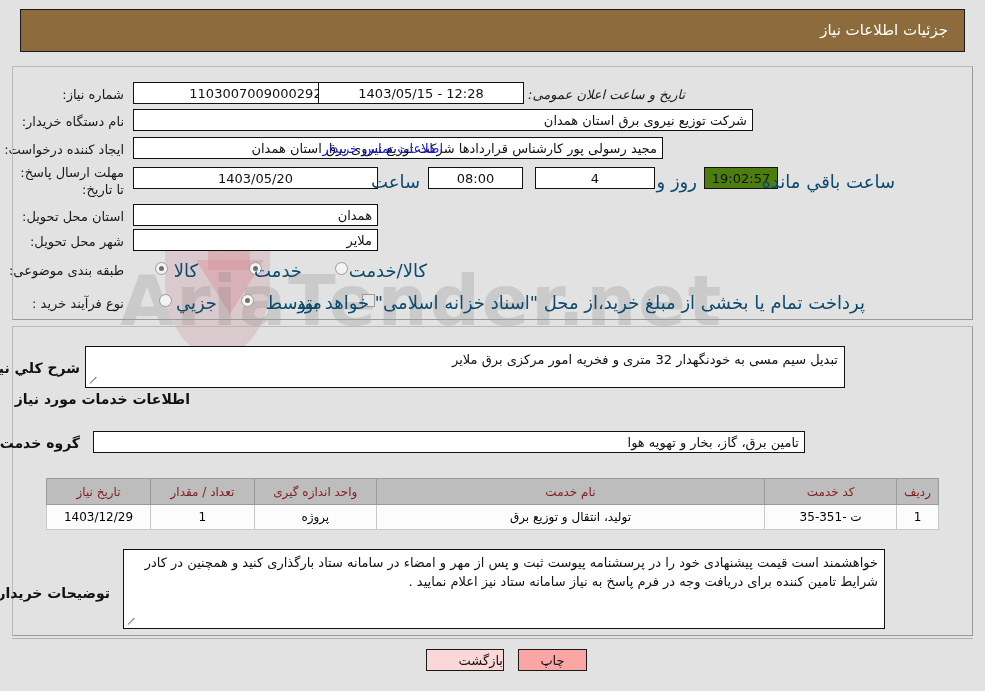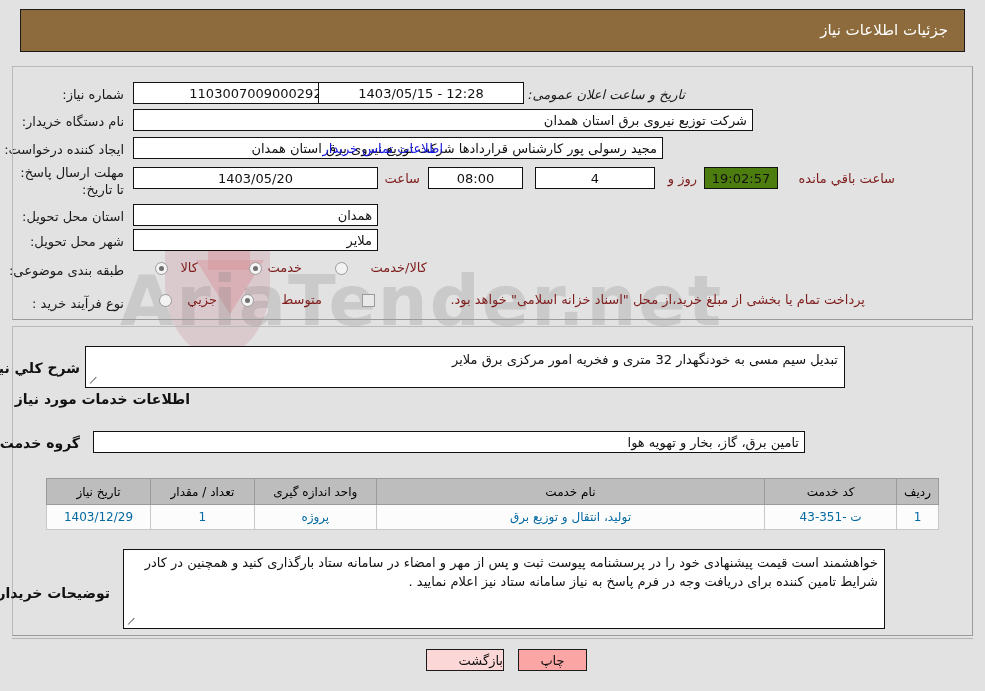--- a/index.html
+++ b/index.html
@@ -103,22 +103,22 @@
     line-height: 18px;
     overflow: hidden;
     white-space: nowrap;
     z-index: 4;
   }
   .txt.center { text-align: center; padding-right: 3px; padding-left: 3px; }
   .txt.timer  { background: #4d7c0f; text-align: center; }
 
   .plainlbl {
     position: absolute;
-    font-size: 13px;
-    color: #7f1d1d;
+    font-size: 18px;
+    color: #0c4a6e;
     z-index: 4;
     white-space: nowrap;
   }
 
   .link {
     position: absolute;
     font-size: 13px;
     color: #1414e0;
     z-index: 4;
     white-space: nowrap;
@@ -195,30 +195,30 @@
     width: 893px;
     border-collapse: collapse;
     z-index: 4;
     background: #ffffff;
   }
   .tbl th {
     background: #bdbdbd;
     border: 1px solid #9a9a9a;
     font-size: 12px;
     font-weight: normal;
-    color: #000000;
+    color: #7f1d1d;
     height: 26px;
     padding: 0 4px;
     text-align: center;
   }
   .tbl td {
     background: #fcfcfc;
     border: 1px solid #c8c8c8;
     font-size: 12px;
-    color: #0369a1;
+    color: #000000;
     height: 25px;
     padding: 0 4px;
     text-align: center;
   }
 
   
   .btn {
     position: absolute;
     border: 1px solid #1a1a1a;
     font-size: 13px;
@@ -320,21 +320,21 @@
       <th style="width:132px;">کد خدمت</th>
       <th style="width:389px;">نام خدمت</th>
       <th style="width:122px;">واحد اندازه گیری</th>
       <th style="width:104px;">تعداد / مقدار</th>
       <th style="width:104px;">تاریخ نیاز</th>
     </tr>
   </thead>
   <tbody>
     <tr>
       <td>1</td>
-      <td>ت -351-43</td>
+      <td>ت -351-35</td>
       <td>تولید، انتقال و توزیع برق</td>
       <td>پروژه</td>
       <td>1</td>
       <td>1403/12/29</td>
     </tr>
   </tbody>
 </table>
 
 <div class="heading" style="right:875px; top:585px;">توضیحات خریدار:</div>
 <div class="area" style="right:100px; top:549px; width:762px; height:80px;">

